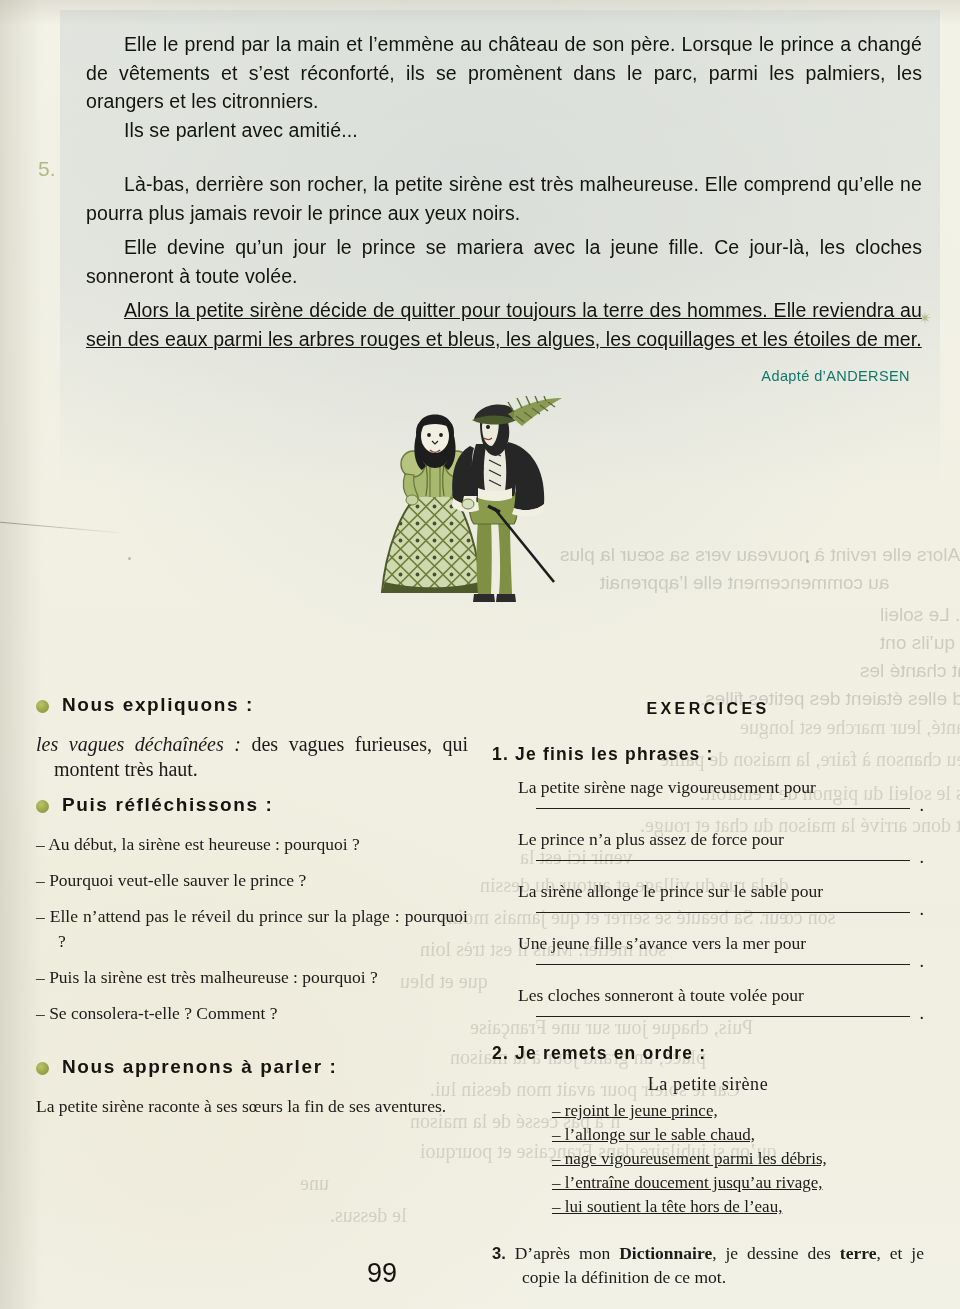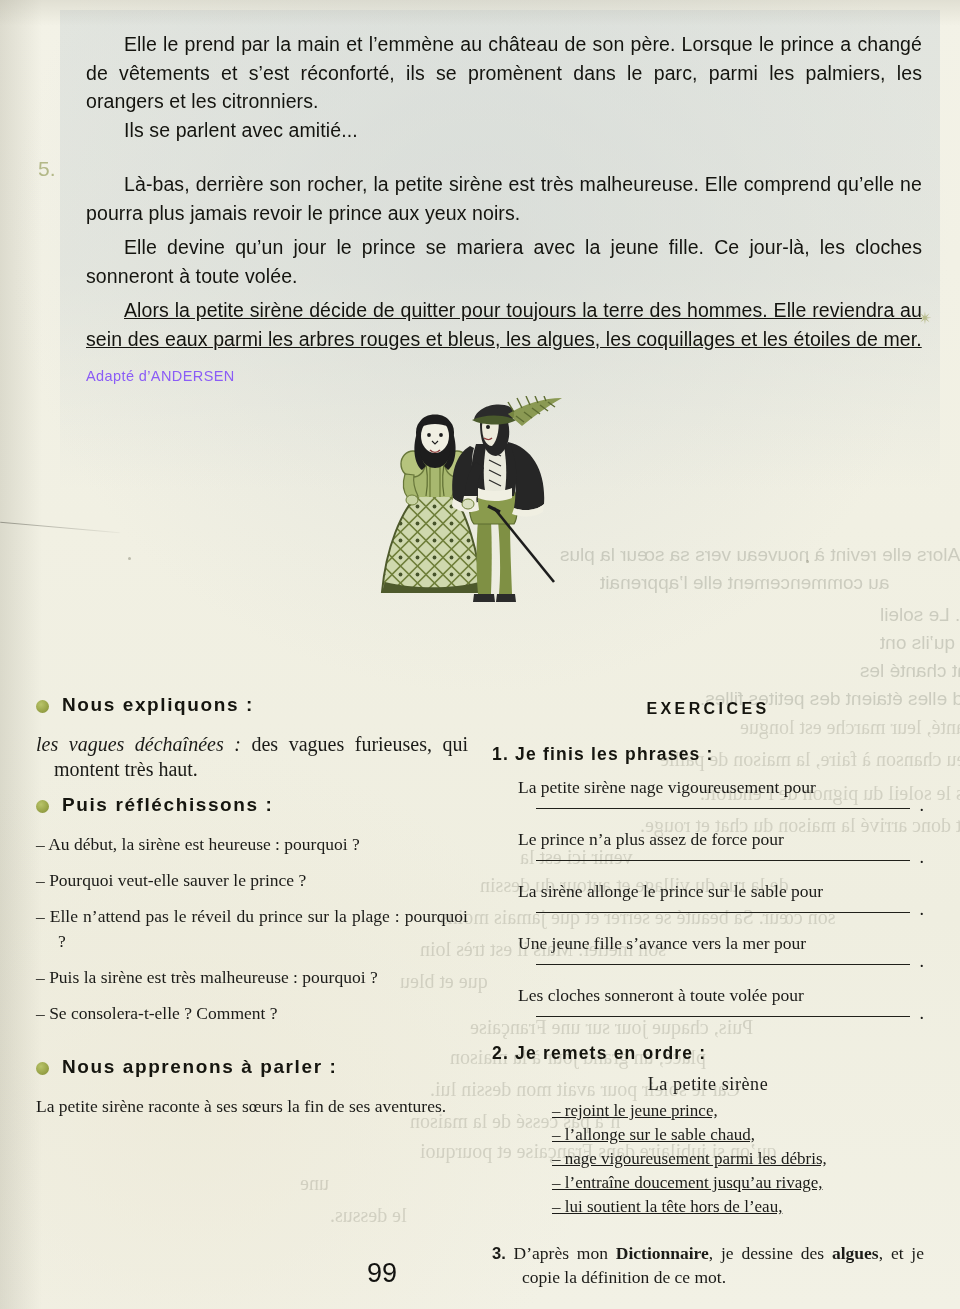--- a/index.html
+++ b/index.html
@@ -101,26 +101,27 @@
   }
   .star-mark {
     position: absolute;
     left: 918px; top: 310px;
     color: #b9bd8d;
     font-size: 17px;
     line-height: 1;
   }
   .attribution {
     position: absolute;
-    left: 86px; top: 368px;
+    left: 102px; top: 368px;
     width: 808px;
+    text-align: right;
     font-family: "Liberation Sans", sans-serif;
     font-size: 14.5px;
     letter-spacing: 0.4px;
-    color: #8b5cf6;
+    color: #0f766e;
   }
 
   
   .illus {
     position: absolute;
     left: 358px; top: 396px;
     width: 232px; height: 222px;
   }
 
   
@@ -473,18 +474,18 @@
     <ul class="ex2-list">
       <li>– rejoint le jeune prince,</li>
       <li>– l’allonge sur le sable chaud,</li>
       <li>– nage vigoureusement parmi les débris,</li>
       <li>– l’entraîne doucement jusqu’au rivage,</li>
       <li>– lui soutient la tête hors de l’eau,</li>
     </ul>
 
     <p class="ex3">
       <span class="numlabel">3.</span>
-      <span>D’après mon </span><b>Dictionnaire</b><span>, je dessine des </span><b>algues</b><span>, et je copie la définition de ce mot.</span>
+      <span>D’après mon </span><b>Dictionnaire</b><span>, je dessine des </span><b>terre</b><span>, et je copie la définition de ce mot.</span>
     </p>
   </div>
 
   <div class="folio">99</div>
 </div>
 
 </body></html>

